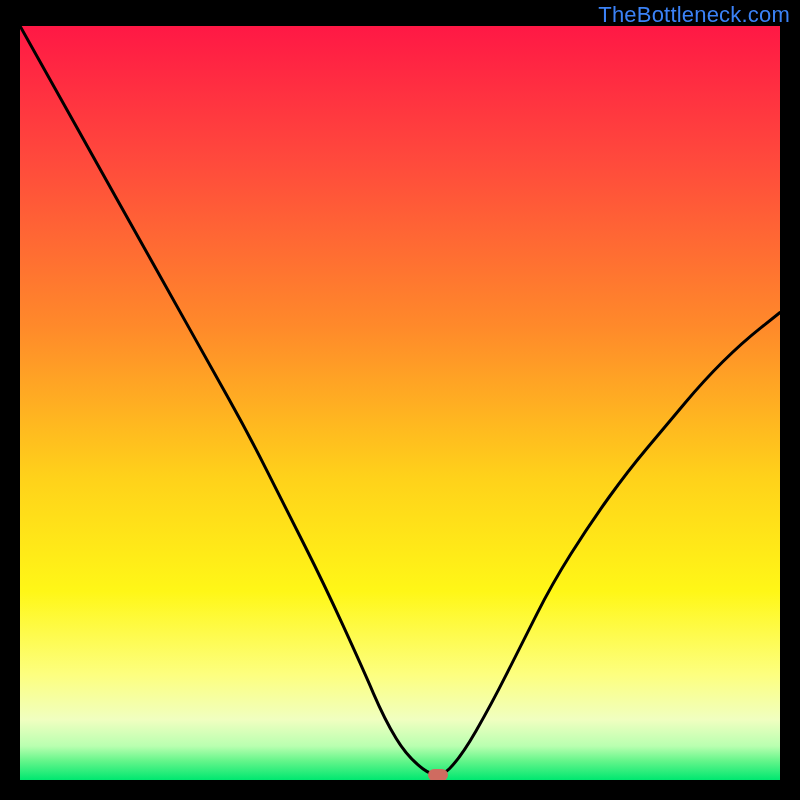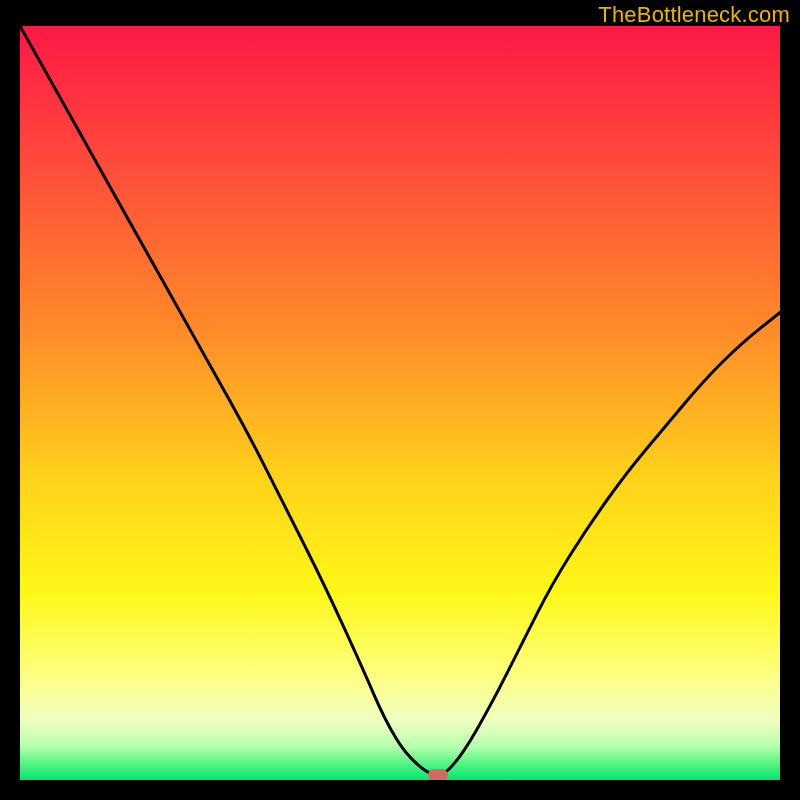--- a/index.html
+++ b/index.html
@@ -14,21 +14,21 @@
   .wrapper {
     position: relative;
     width: 800px;
     height: 800px;
     background: #000;
   }
   .watermark {
     position: absolute;
     top: 2px;
     right: 10px;
-    color: #eab308;
+    color: #3b82f6;
     font-size: 22px;
     font-weight: 500;
     letter-spacing: 0.2px;
     z-index: 5;
   }
   .plot-area {
     position: absolute;
     left: 20px;
     top: 26px;
     width: 760px;

